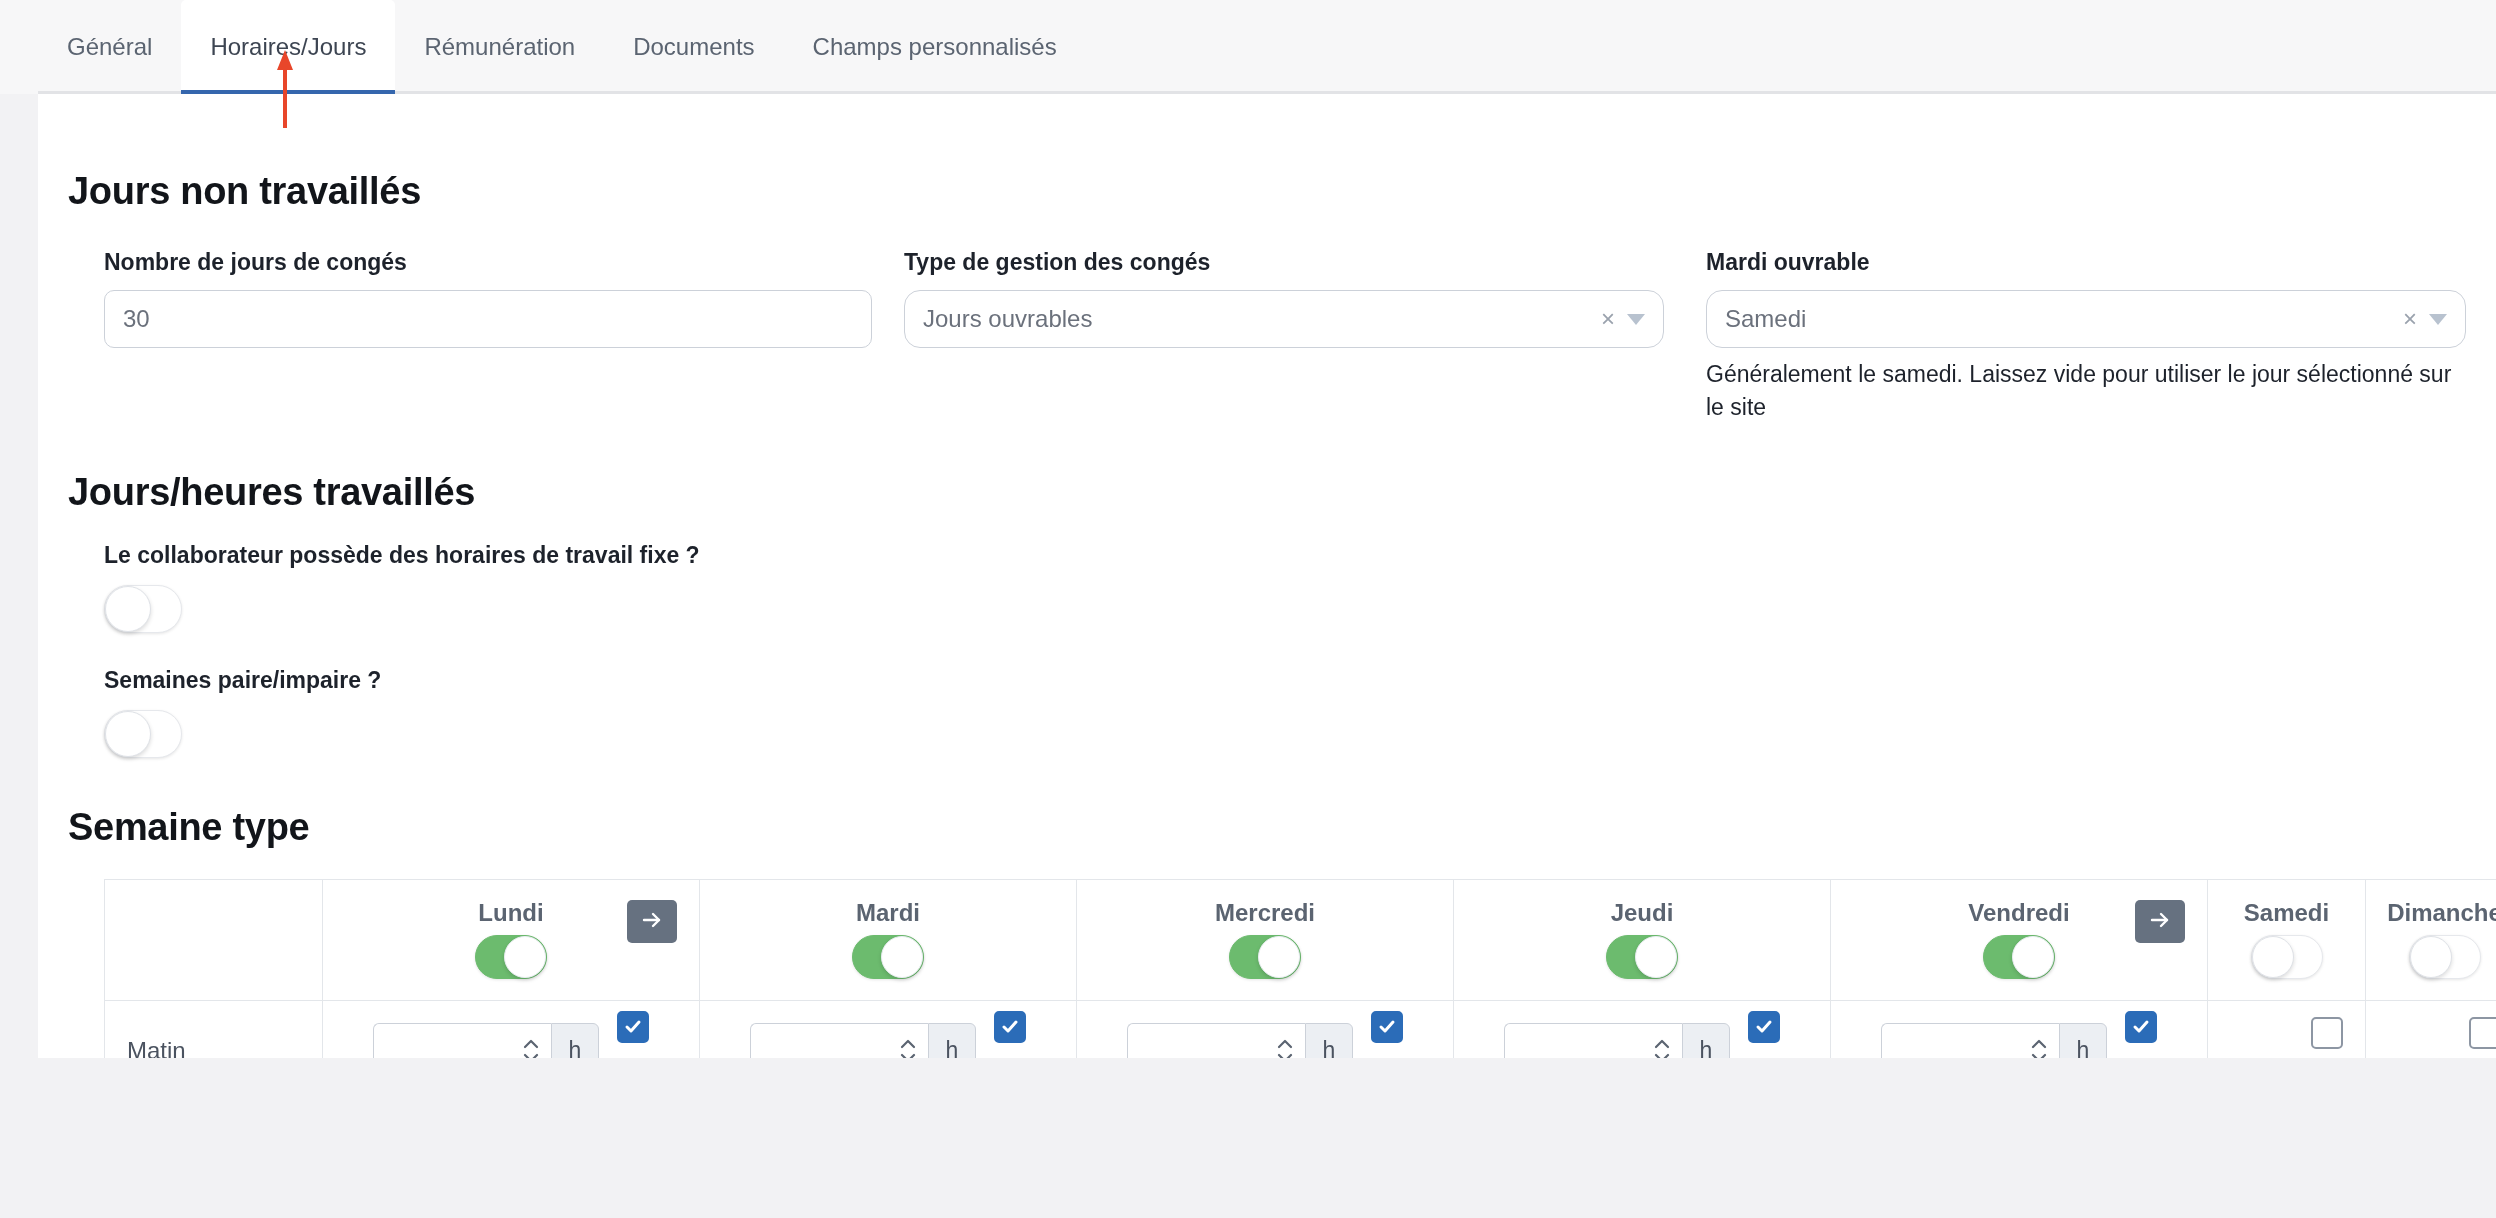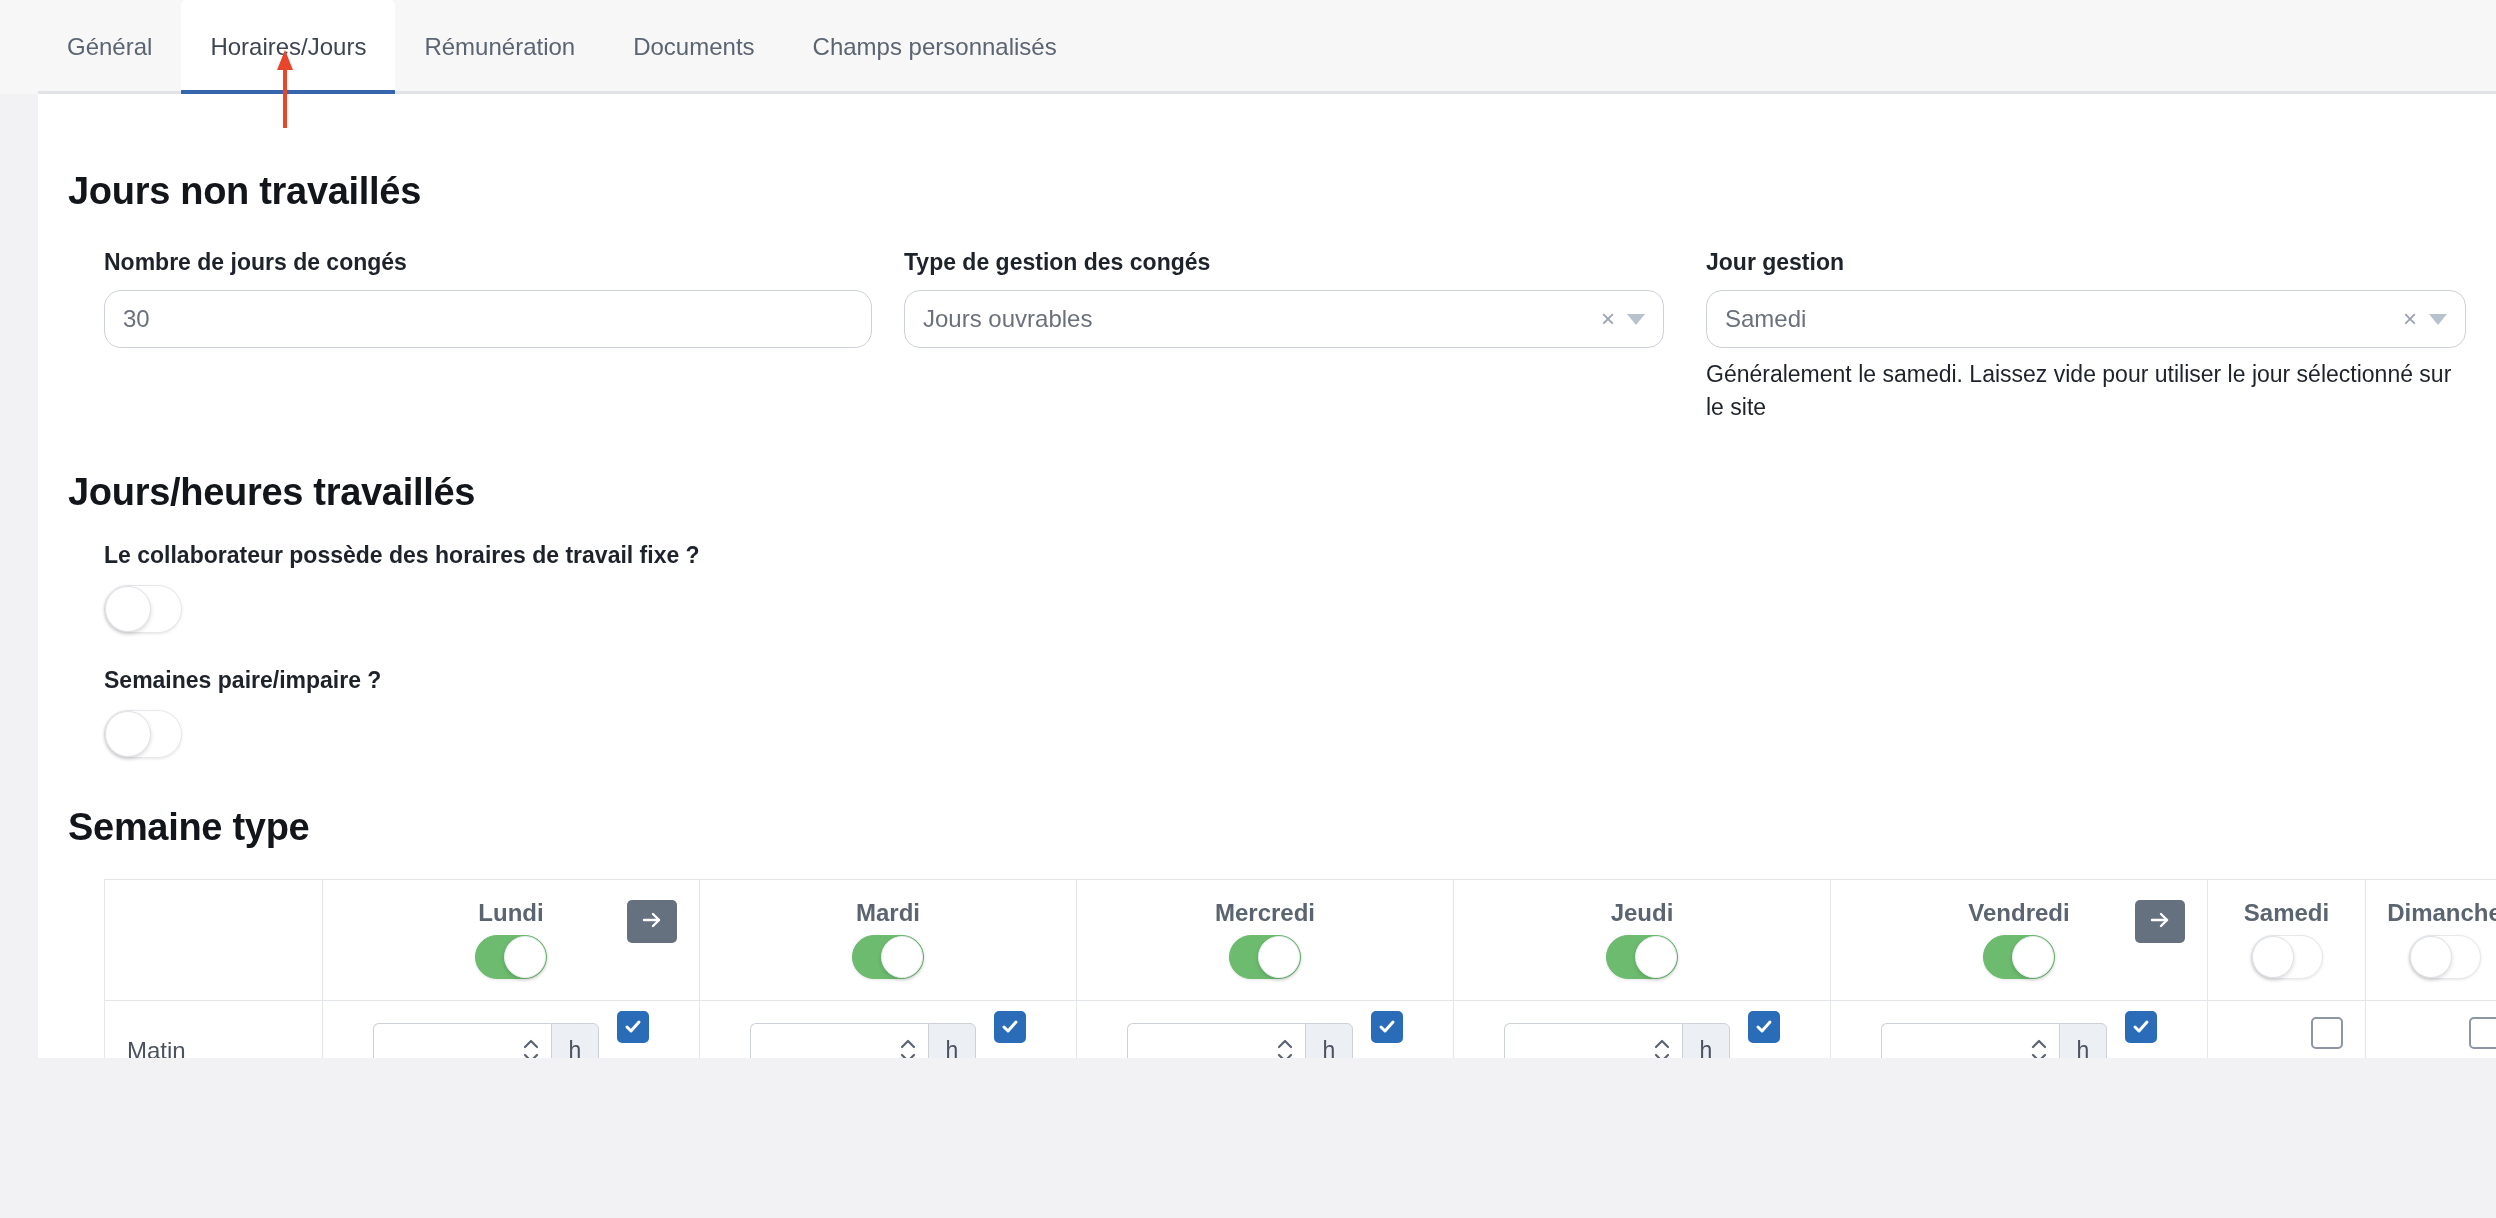--- a/index.html
+++ b/index.html
@@ -111,21 +111,21 @@
   }
   .col { flex: 0 0 auto; }
   .col-a { width: 800px; }
   .col-b { width: 802px; }
   .col-c { width: 760px; }
 
   .text-input {
     width: 768px;
     height: 58px;
     border: 1px solid #ccd1d9;
-    border-radius: 17px;
+    border-radius: 10px;
     background: #fff;
     font-size: 24px;
     color: #6b717c;
     padding: 0 18px;
     font-family: "Liberation Sans", sans-serif;
     outline: none;
   }
   .select-wrap {
     position: relative;
     width: 760px;
@@ -351,21 +351,21 @@
       <div class="select-wrap">
         <div class="select-box">
           <span class="select-val">Jours ouvrables</span>
           <span class="select-clear">×</span>
           <span class="select-caret"></span>
         </div>
       </div>
     </div>
 
     <div class="col col-c">
-      <label class="field-label">Jour gestion</label>
+      <label class="field-label">Mardi ouvrable</label>
       <div class="select-wrap">
         <div class="select-box">
           <span class="select-val">Samedi</span>
           <span class="select-clear">×</span>
           <span class="select-caret"></span>
         </div>
       </div>
       <div class="help-text">Généralement le samedi. Laissez vide pour utiliser le jour sélectionné sur le site</div>
     </div>
   </div>

